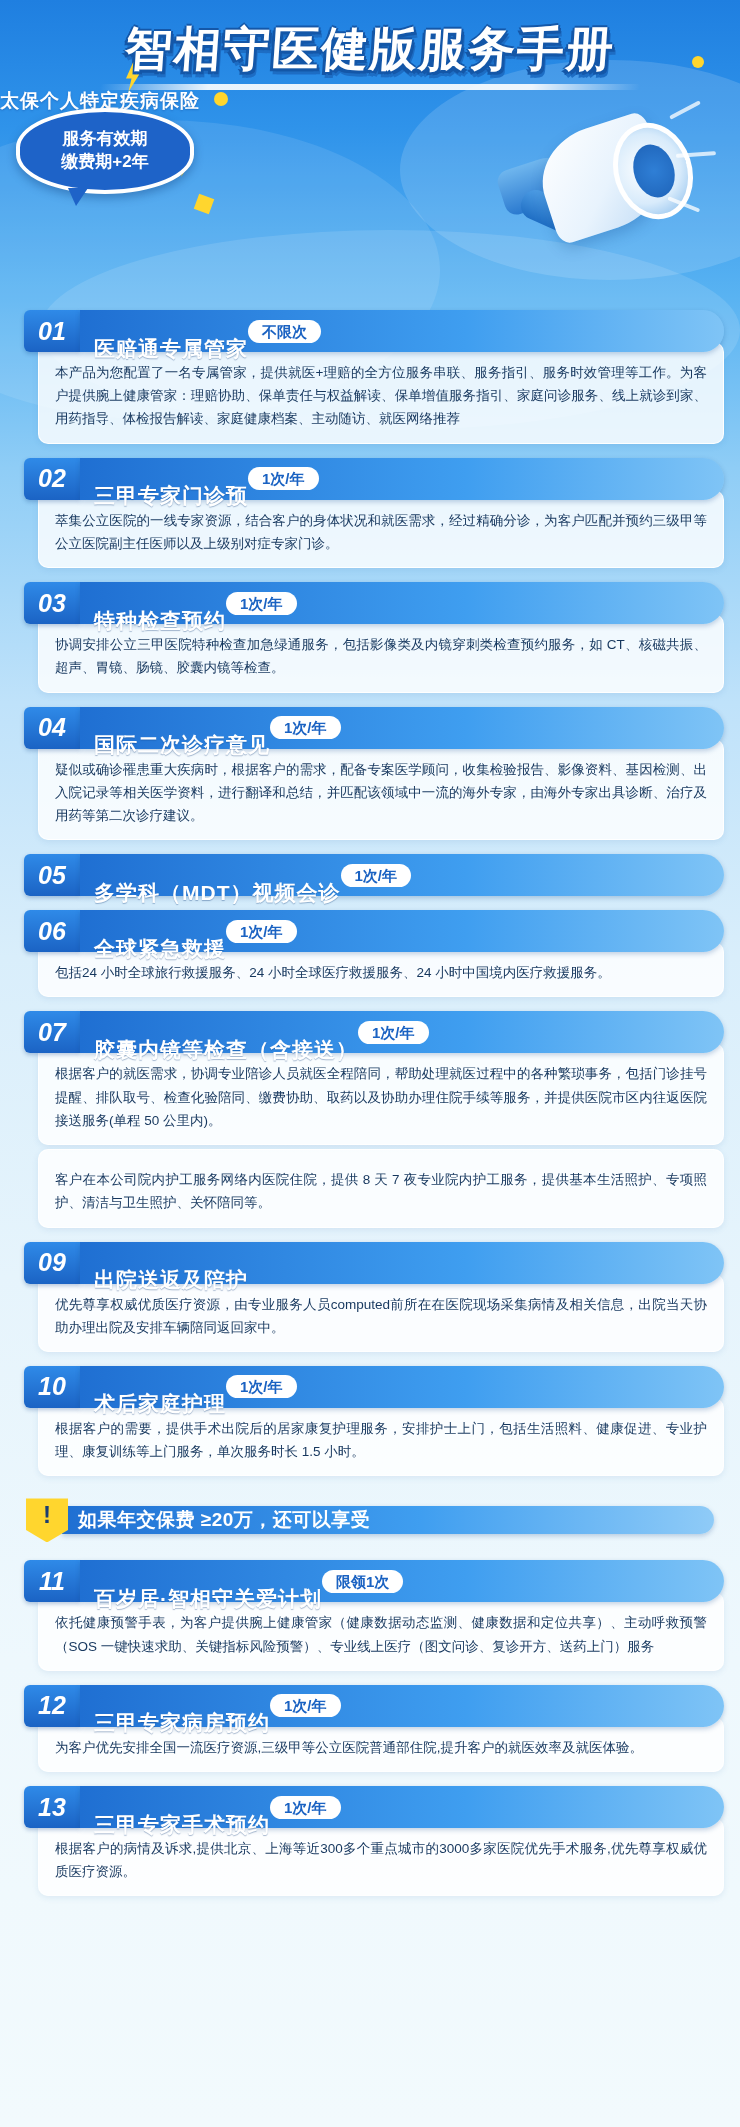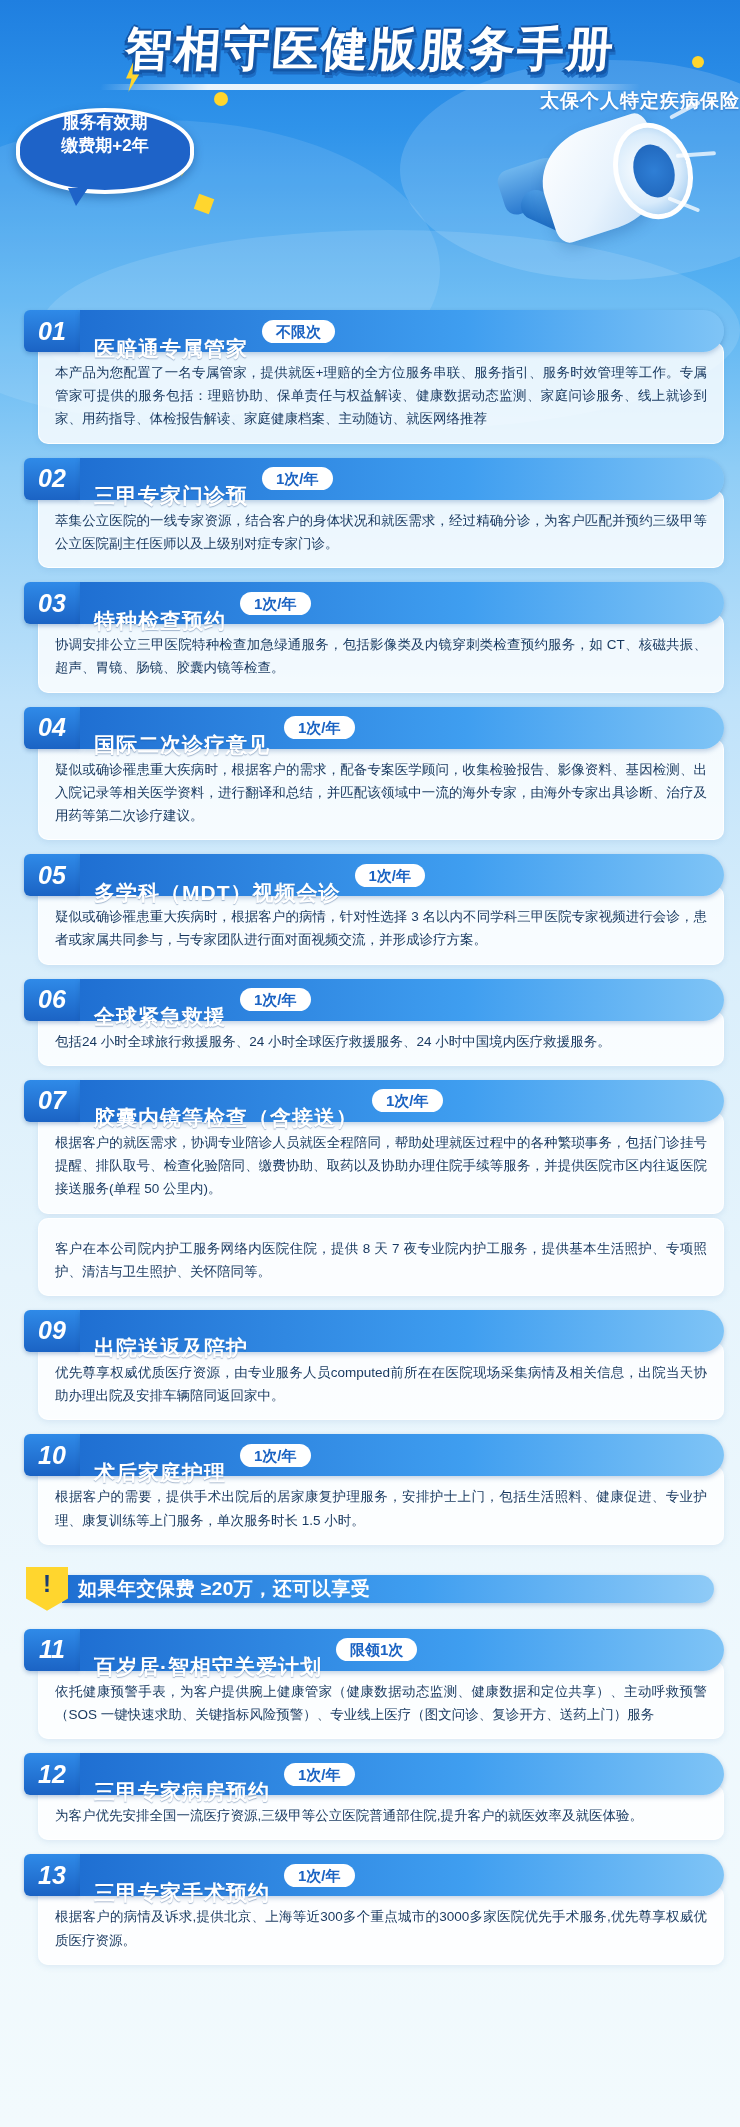--- a/index.html
+++ b/index.html
@@ -50,38 +50,38 @@
     top: 84px; left: 50%;
     transform: translateX(-50%) skewX(-12deg);
     width: 540px; height: 6px;
     background: linear-gradient(90deg, rgba(255,255,255,0), #ffffff 20%, #ffffff 80%, rgba(255,255,255,0));
     border-radius: 3px;
     opacity: .9;
   }
   .subtitle {
     position: absolute;
     top: 88px; left: 0; right: 0;
-    text-align: right;
+    text-align: left;
     font-size: 19px;
     font-weight: bold;
     color: #ffffff;
     letter-spacing: 1px;
     text-shadow: 0 1px 2px rgba(20,70,150,.45);
   }
   
   .badge {
     position: absolute;
     left: 16px; top: 108px;
     width: 178px; height: 86px;
     background: #1e63c8;
     border: 4px solid #ffffff;
     border-radius: 50% / 46%;
     box-shadow: 0 4px 10px rgba(10,50,110,.35);
     display: flex; flex-direction: column;
-    align-items: center; 
+    align-items: center; justify-content: center;
   }
   .badge span {
     color: #ffffff;
     font-size: 17px;
     font-weight: bold;
     line-height: 1.35;
   }
   .badge::after {
     content: "";
     position: absolute;
@@ -184,21 +184,20 @@
   .head-title {
     color: #ffffff;
     font-size: 21px;
     font-weight: bold;
     letter-spacing: 1px;
     text-shadow: 0 1px 1px rgba(15,60,120,.35);
     white-space: nowrap;
     margin-top: 35px;
   }
   .head-tag {
-    margin-left: 14px;
     background: #ffffff;
     color: #1a62c2;
     font-size: 15px;
     font-weight: bold;
     border-radius: 13px;
     padding: 4px 14px;
     line-height: 1;
     white-space: nowrap;
   }
   .body {
@@ -286,21 +285,21 @@
   <div class="list">
 
     <div class="item">
       <div class="item-head">
         <div class="num">01</div>
         <div class="head-bar">
           <div class="head-title">医赔通专属管家</div>
           <div class="head-tag">不限次</div>
         </div>
       </div>
-      <div class="body">本产品为您配置了一名专属管家，提供就医+理赔的全方位服务串联、服务指引、服务时效管理等工作。专属管家可提供的服务包括：理赔协助、保单责任与权益解读、健康数据动态监测、家庭问诊服务、线上就诊到家、用药指导、体检报告解读、家庭健康档案、主动随访、就医网络推荐</div>
+      <div class="body">本产品为您配置了一名专属管家，提供就医+理赔的全方位服务串联、服务指引、服务时效管理等工作。为客户提供腕上健康管家：理赔协助、保单责任与权益解读、保单增值服务指引、家庭问诊服务、线上就诊到家、用药指导、体检报告解读、家庭健康档案、主动随访、就医网络推荐</div>
     </div>
 
     <div class="item">
       <div class="item-head">
         <div class="num">02</div>
         <div class="head-bar">
           <div class="head-title">三甲专家门诊预</div>
           <div class="head-tag">1次/年</div>
         </div>
       </div>
@@ -330,21 +329,20 @@
     </div>
 
     <div class="item">
       <div class="item-head">
         <div class="num">05</div>
         <div class="head-bar">
           <div class="head-title">多学科（MDT）视频会诊</div>
           <div class="head-tag">1次/年</div>
         </div>
       </div>
-      <div class="body">疑似或确诊罹患重大疾病时，根据客户的病情，针对性选择 3 名以内不同学科三甲医院专家视频进行会诊，患者或家属共同参与，与专家团队进行面对面视频交流，并形成诊疗方案。</div>
     </div>
 
     <div class="item">
       <div class="item-head">
         <div class="num">06</div>
         <div class="head-bar">
           <div class="head-title">全球紧急救援</div>
           <div class="head-tag">1次/年</div>
         </div>
       </div>

